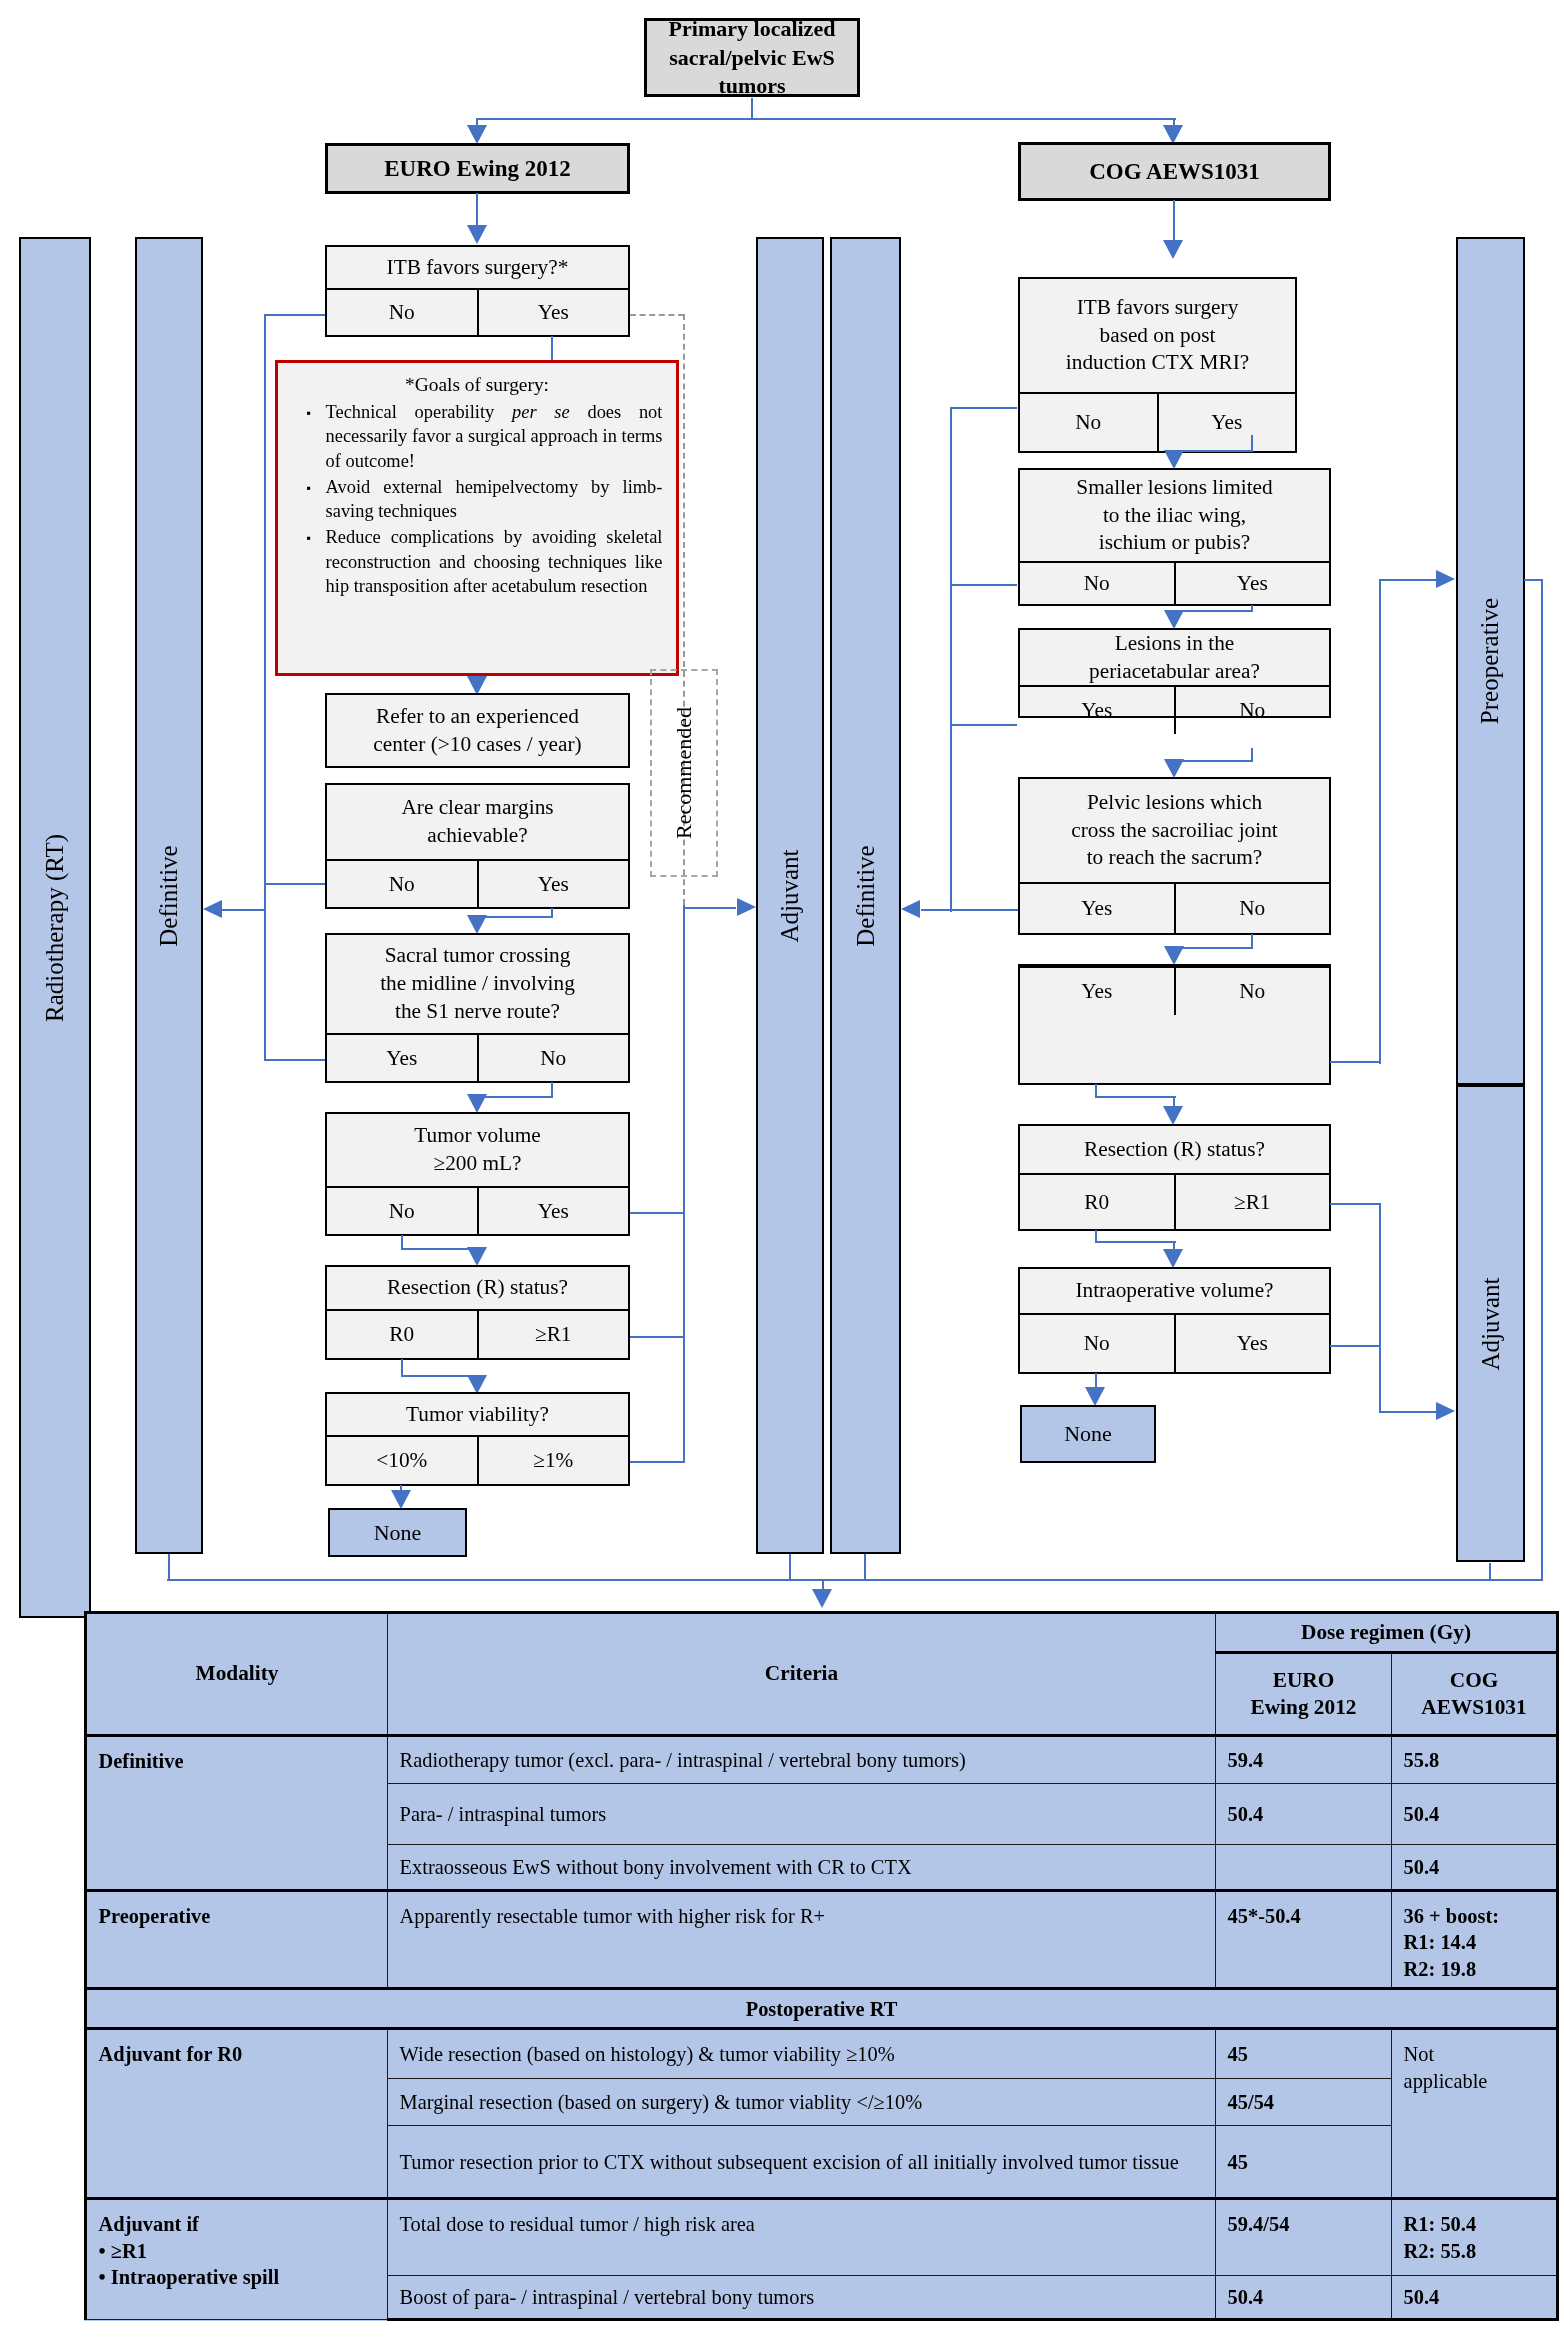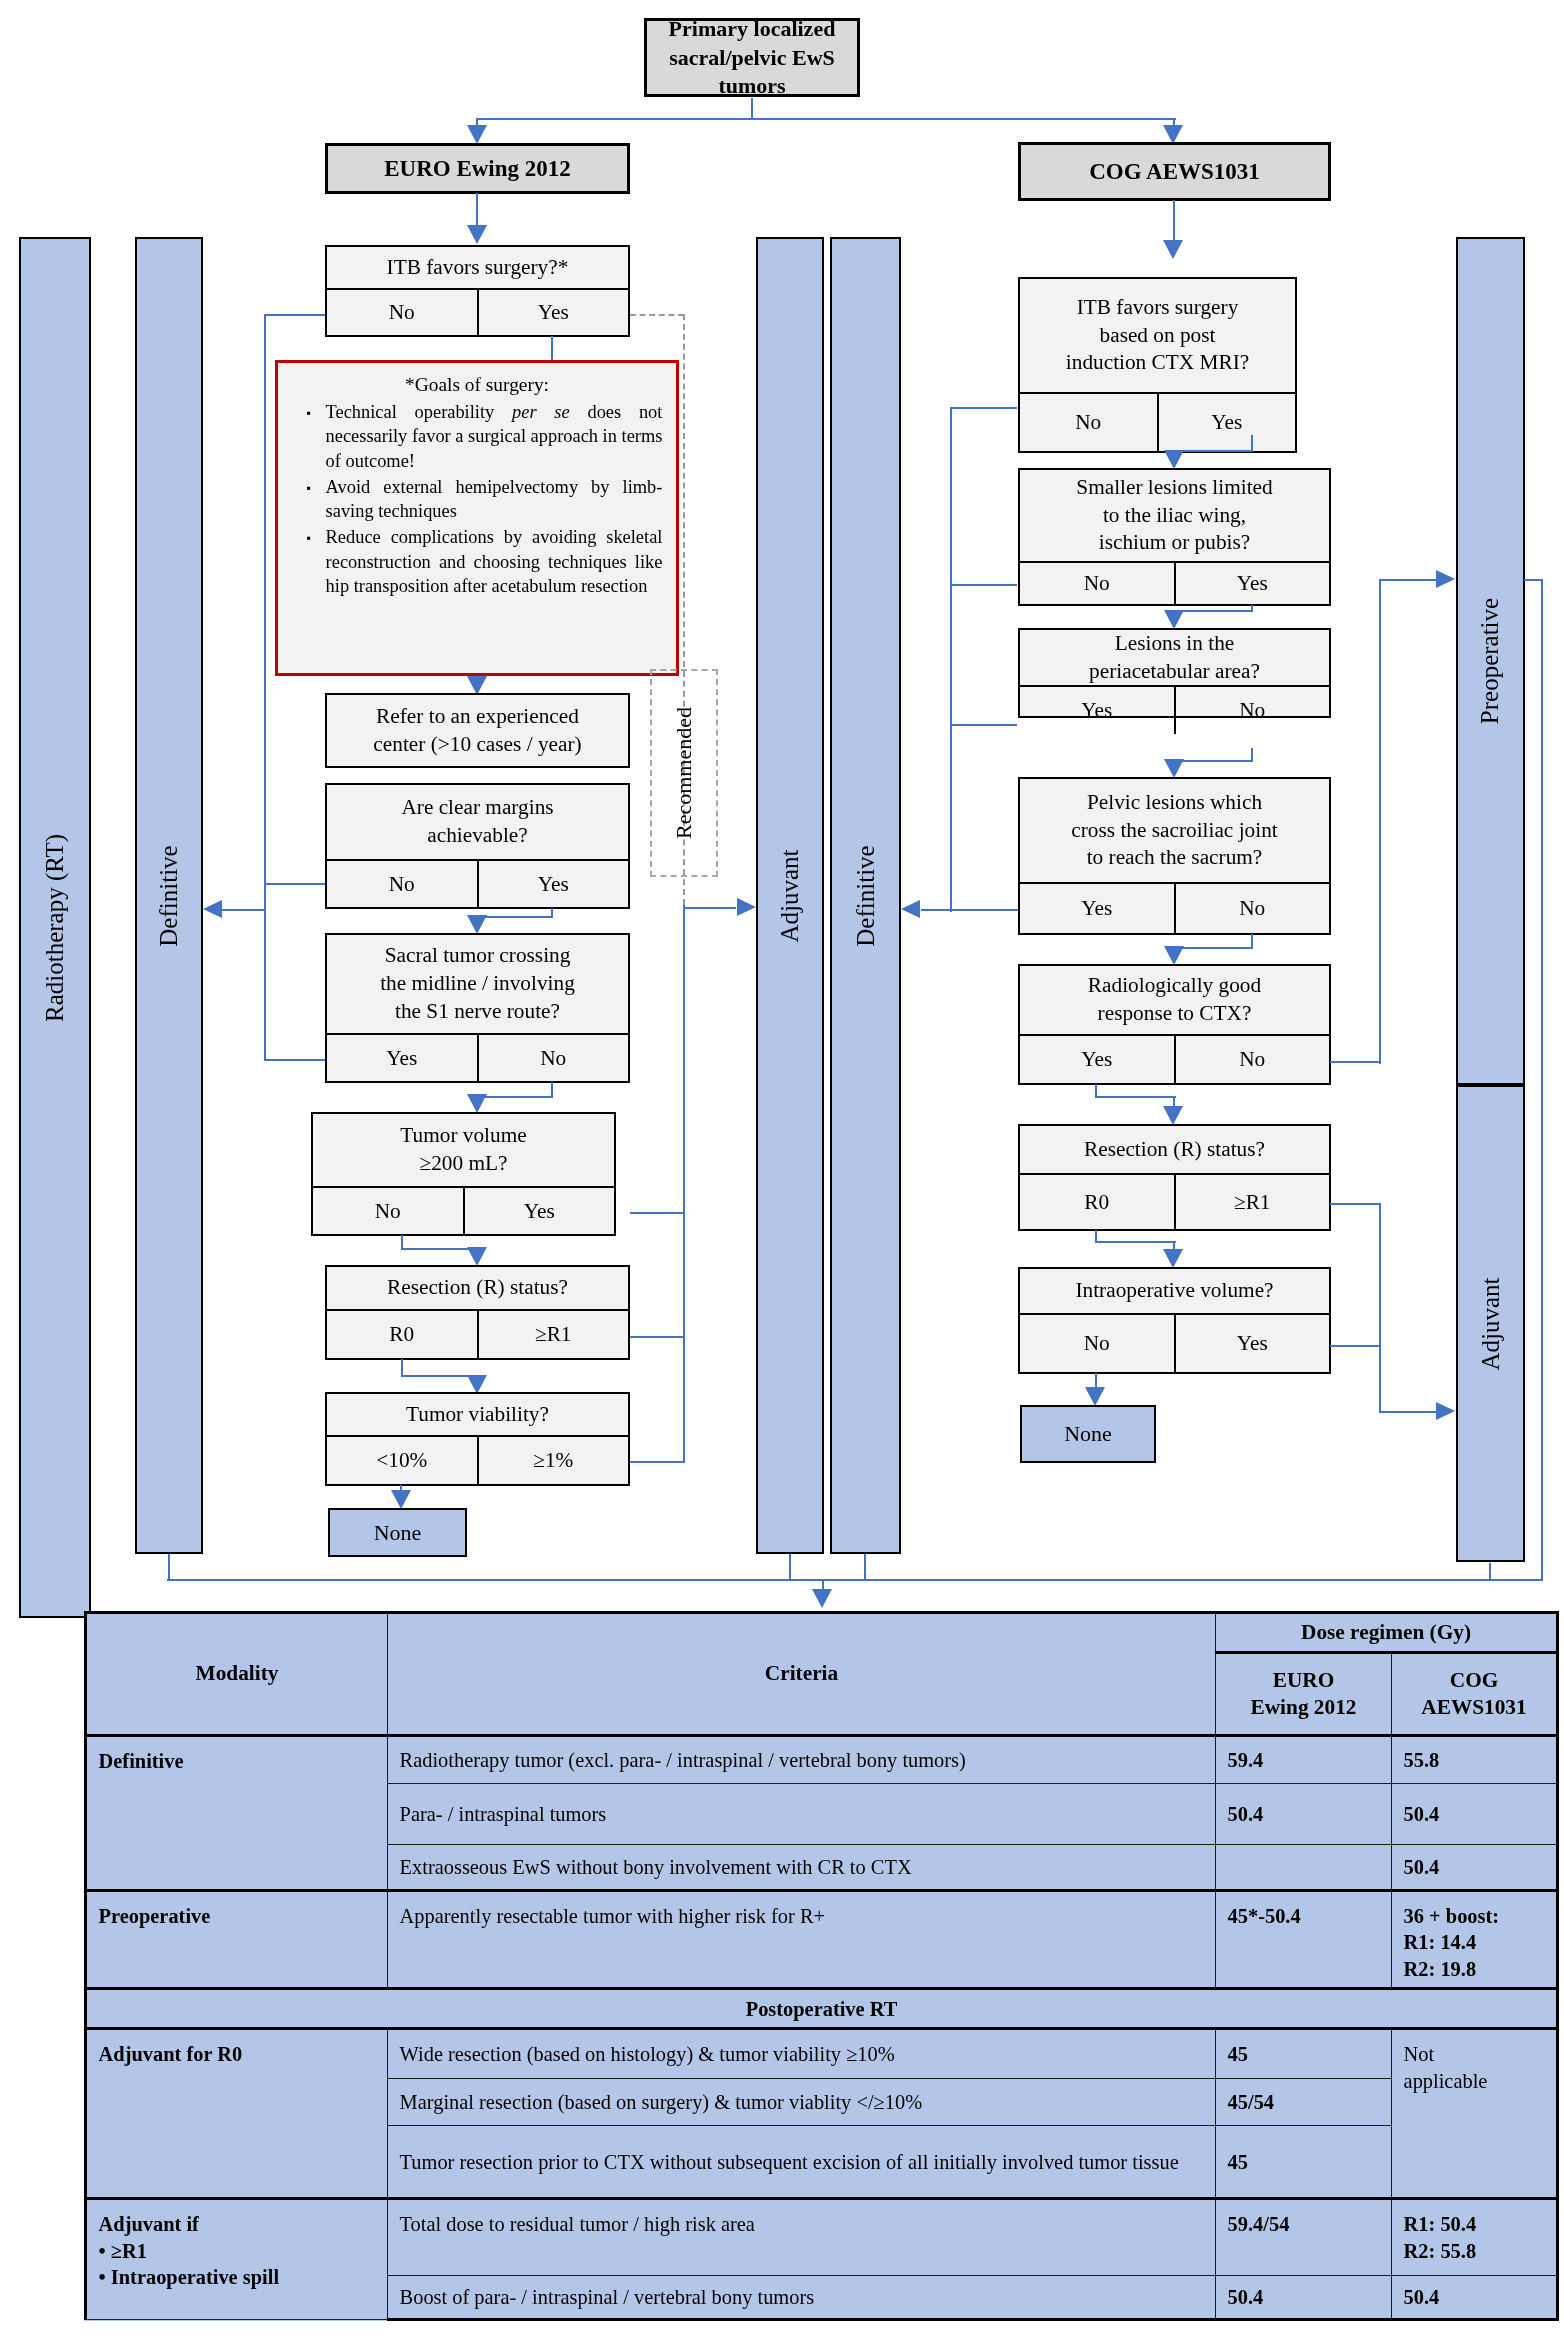--- a/index.html
+++ b/index.html
@@ -137,21 +137,21 @@
   <div class="ans" style="height:46px">
     <div class="a">Yes</div>
     <div class="a">No</div>
   </div>
 </div>
 
 <div class="lv" style="left:551px;top:1082px;height:15px"></div>
 <div class="lh" style="left:476px;top:1096px;width:77px"></div>
 <div class="tri tri-d" style="left:467px;top:1094px"></div>
 
-<div class="dbox" style="left:311px;top:1112px;width:305px;height:124px">
+<div class="dbox" style="left:325px;top:1112px;width:305px;height:124px">
   <div class="q">Tumor volume
 ≥200 mL?</div>
   <div class="ans" style="height:46px">
     <div class="a">No</div>
     <div class="a">Yes</div>
   </div>
 </div>
 
 <div class="lv" style="left:401px;top:1235px;height:14px"></div>
 <div class="lh" style="left:401px;top:1248px;width:77px"></div>
@@ -258,22 +258,20 @@
     <div class="a">Yes</div>
     <div class="a">No</div>
   </div>
 </div>
 
 <div class="lv" style="left:1251px;top:934px;height:13.6px"></div>
 <div class="lh" style="left:1174px;top:947px;width:79px"></div>
 <div class="tri tri-d" style="left:1164px;top:946px"></div>
 
 <div class="dbox" style="left:1018px;top:964px;width:313px;height:121px">
-  <div class="q">Radiologically good
-response to CTX?</div>
   <div class="ans" style="height:47px">
     <div class="a">Yes</div>
     <div class="a">No</div>
   </div>
 </div>
 
 <div class="lv" style="left:1095px;top:1084px;height:12.6px"></div>
 <div class="lh" style="left:1095px;top:1096px;width:81px"></div>
 <div class="lv" style="left:1173px;top:1096px;height:11.6px"></div>
 <div class="tri tri-d" style="left:1163px;top:1106px"></div>

